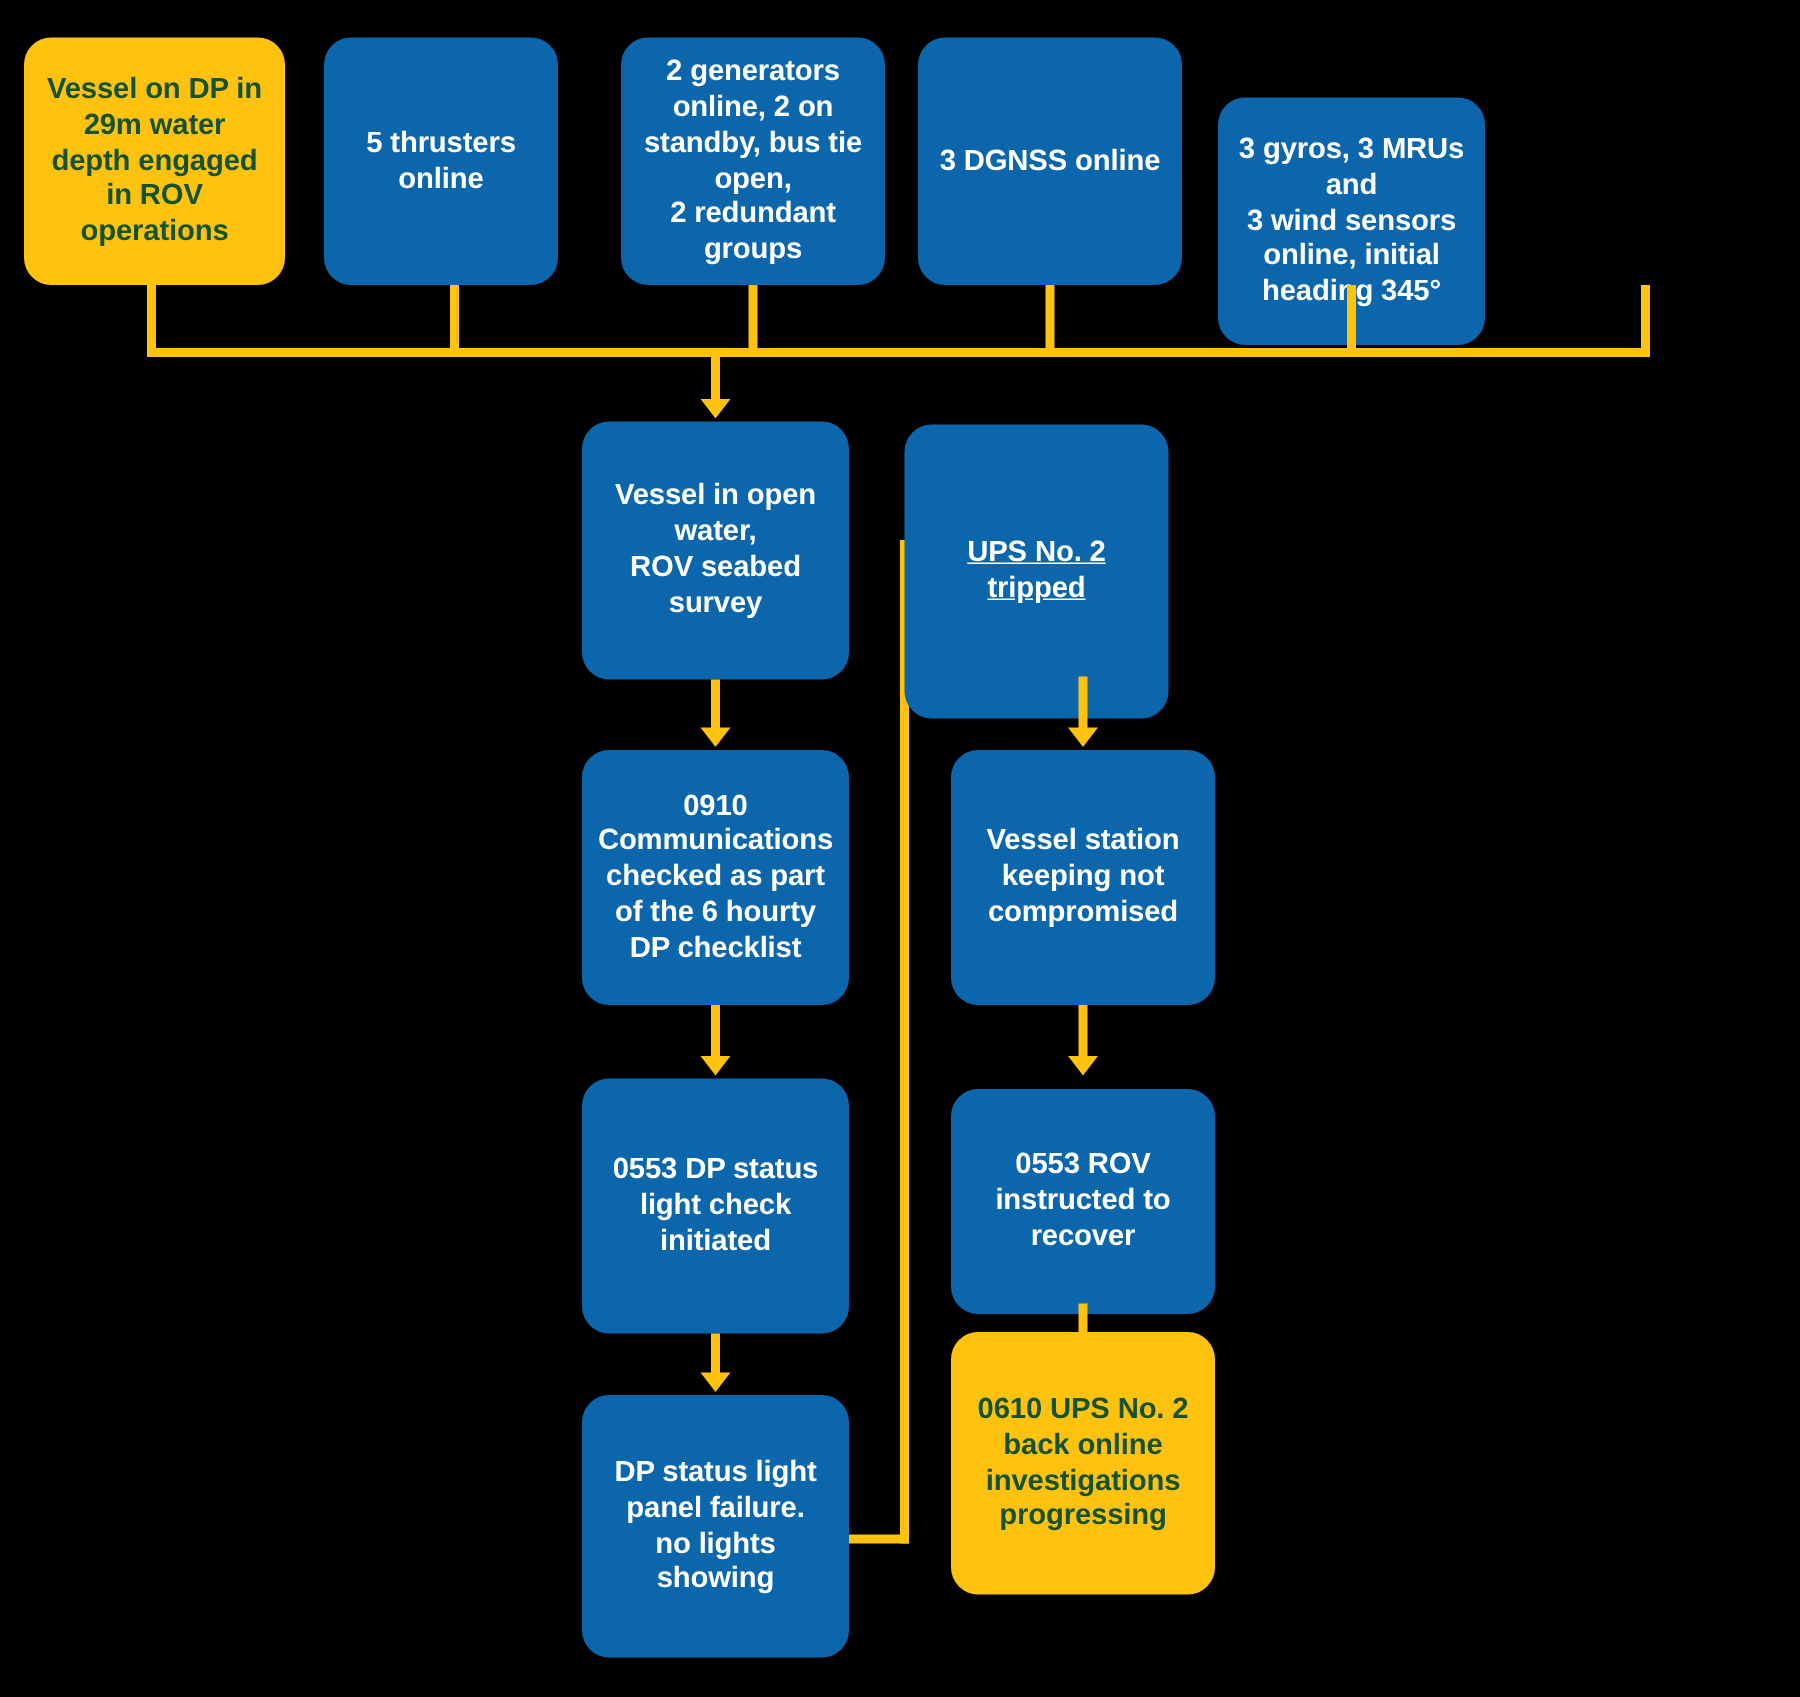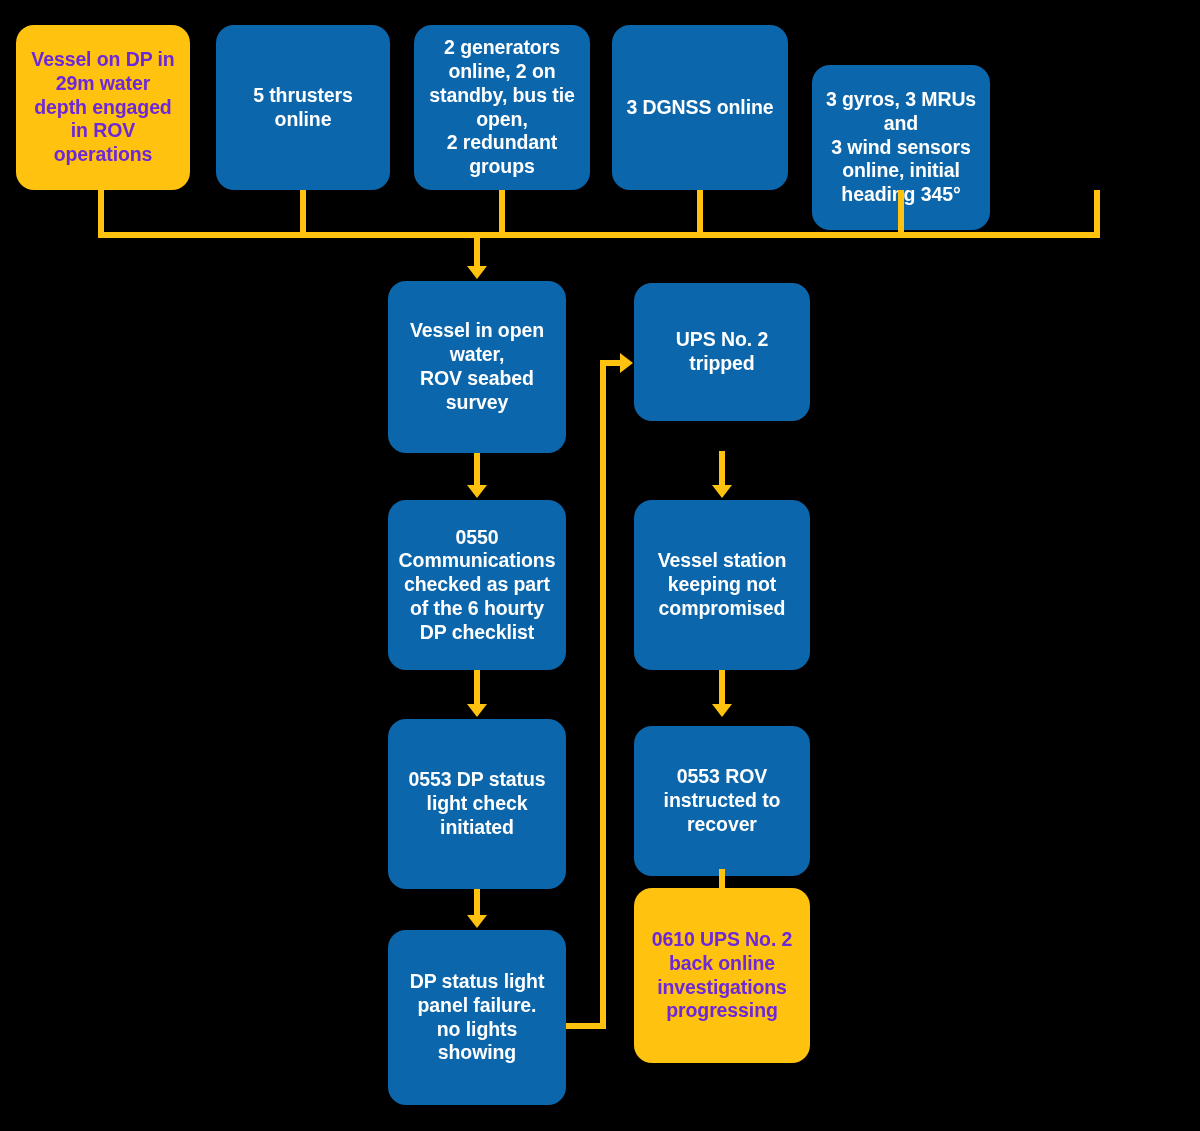--- a/index.html
+++ b/index.html
@@ -32,21 +32,21 @@
     line-height: 1.22;
     white-space: pre-line;
     letter-spacing: -0.1px;
   }
   .node.blue {
     background: #0c66ab;
     color: #ffffff;
   }
   .node.yellow {
     background: #ffc20e;
-    color: #6d28d9;
+    color: #14532d;
   }
   .conn {
     position: absolute;
     background: #ffc20e;
   }
   .arrowhead-down {
     position: absolute;
     width: 0;
     height: 0;
     border-left: 10px solid transparent;
@@ -66,21 +66,21 @@
 <body>
 
 <div id="canvas">
 
   <div class="node yellow" style="left:16px; top:25px; width:174px; height:165px;">Vessel on DP in
 29m water
 depth engaged
 in ROV
 operations</div>
 
-  <div class="node blue" style="left:216px; top:25px; width:174px; height:165px;">5 thrusters
+  <div class="node blue" style="left:216px; top:25px; width:156px; height:165px;">5 thrusters
 online</div>
 
   <div class="node blue" style="left:414px; top:25px; width:176px; height:165px;">2 generators
 online, 2 on
 standby, bus tie
 open,
 2 redundant
 groups</div>
 
   <div class="node blue" style="left:612px; top:25px; width:176px; height:165px;">3 DGNSS online</div>
@@ -105,21 +105,21 @@
   <div class="arrowhead-down" style="left:467px; top:266px;"></div>
 
   <div class="node blue" style="left:388px; top:281px; width:178px; height:172px;">Vessel in open
 water,
 ROV seabed
 survey</div>
 
   <div class="conn" style="left:474px; top:453px; width:6px; height:34px;"></div>
   <div class="arrowhead-down" style="left:467px; top:485px;"></div>
 
-  <div class="node blue" style="left:388px; top:500px; width:178px; height:170px;">0550
+  <div class="node blue" style="left:388px; top:500px; width:178px; height:170px;">0910
 Communications
 checked as part
 of the 6 hourty
 DP checklist</div>
 
   <div class="conn" style="left:474px; top:670px; width:6px; height:36px;"></div>
   <div class="arrowhead-down" style="left:467px; top:704px;"></div>
 
   <div class="node blue" style="left:388px; top:719px; width:178px; height:170px;">0553 DP status
 light check
@@ -131,21 +131,21 @@
   <div class="node blue" style="left:388px; top:930px; width:178px; height:175px;">DP status light
 panel failure.
 no lights
 showing</div>
 
   <div class="conn" style="left:566px; top:1023px; width:40px; height:6px;"></div>
   <div class="conn" style="left:600px; top:360px; width:6px; height:669px;"></div>
   <div class="conn" style="left:600px; top:360px; width:22px; height:6px;"></div>
   <div class="arrowhead-right" style="left:620px; top:353px;"></div>
 
-  <div class="node blue" style="left:634px; top:283px; width:176px; height:138px;">UPS No. 2
+  <div class="node blue" style="left:603px; top:283px; width:176px; height:196px;text-decoration:underline;">UPS No. 2
 tripped</div>
 
   <div class="conn" style="left:719px; top:451px; width:6px; height:36px;"></div>
   <div class="arrowhead-down" style="left:712px; top:485px;"></div>
 
   <div class="node blue" style="left:634px; top:500px; width:176px; height:170px;">Vessel station
 keeping not
 compromised</div>
 
   <div class="conn" style="left:719px; top:670px; width:6px; height:36px;"></div>

